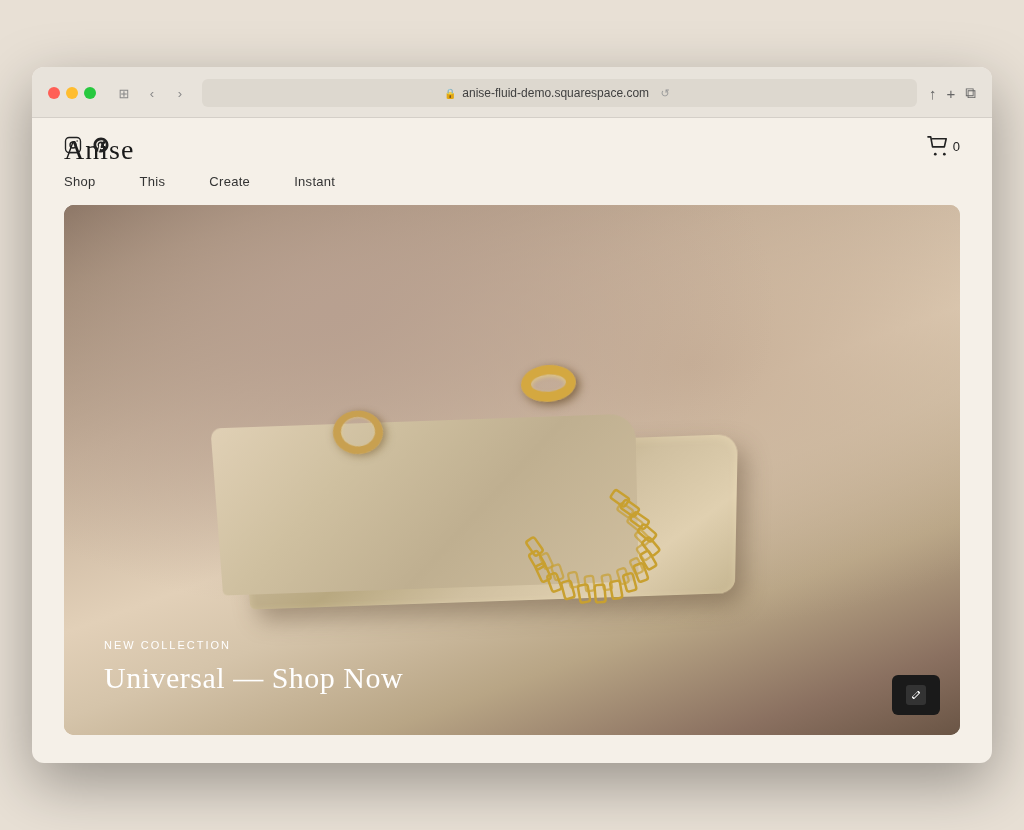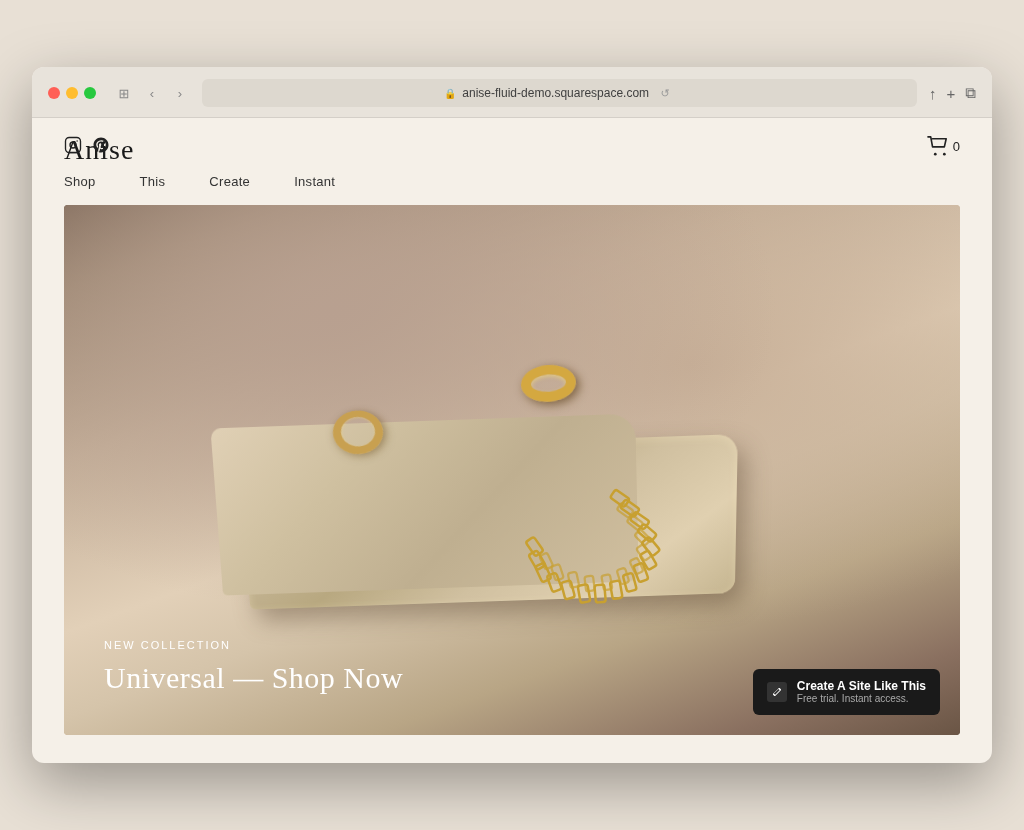--- a/index.html
+++ b/index.html
@@ -160,21 +160,21 @@
       cursor: pointer;
       text-decoration: none;
       letter-spacing: 0.3px;
     }
 
     
     .hero-container {
       position: relative;
       margin: 0 32px 28px;
       overflow: hidden;
-      border-radius: 4px;
+      border-radius: 10px;
     }
 
     .hero-image {
       width: 100%;
       height: 530px;
       background: linear-gradient(135deg, #6b5a4e 0%, #8b7355 15%, #c4a882 35%, #d4b896 45%, #e8d5bb 55%, #c8b89a 65%, #a08060 75%, #7a6248 85%, #5a4a38 100%);
       position: relative;
       display: flex;
       align-items: flex-end;
       padding: 32px 40px;
@@ -451,23 +451,19 @@
             <span>Universal — </span><span class="shop-now-link">Shop Now</span>
           </h2>
         </div>
 
         <div class="ss-badge">
           <div class="ss-logo">
             <svg width="14" height="14" viewBox="0 0 24 24" fill="white">
               <path d="M18.7 7.4L16.6 5.3c-.4-.4-1-.4-1.4 0L5.3 15.2c-.4.4-.4 1 0 1.4l2.1 2.1c.4.4 1 .4 1.4 0L18.7 8.8c.4-.4.4-1 0-1.4zm-9.9 9.2L6.7 14.5l7.8-7.8 2.1 2.1-7.8 7.8z"></path>
             </svg>
           </div>
-          <div class="ss-text">
-            <span class="ss-main">Create A Site Like This</span>
-            <span class="ss-sub">Free trial. Instant access.</span>
-          </div>
         </div>
 
       </div>
     </div>
 
   </div>
 </div>
 
 </body></html>

